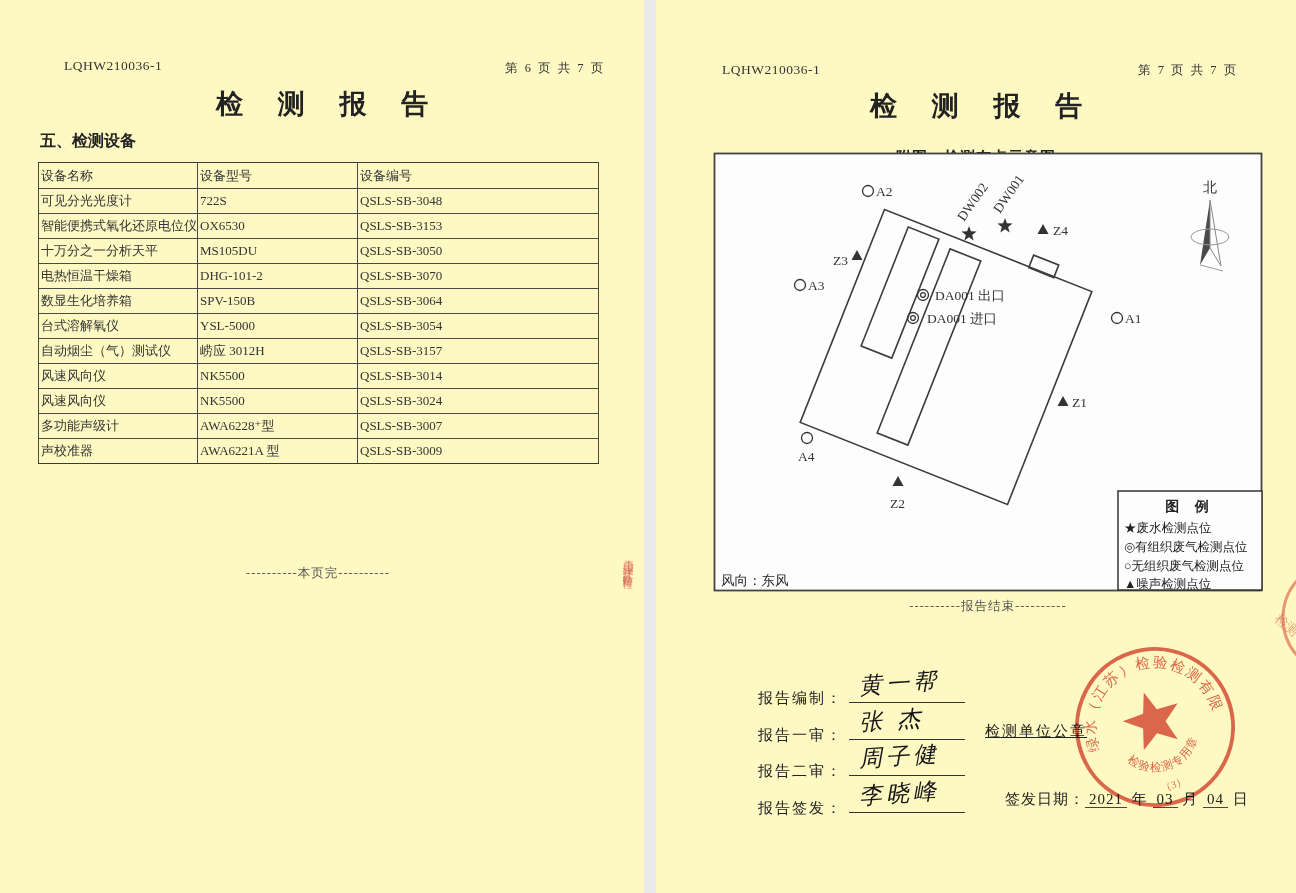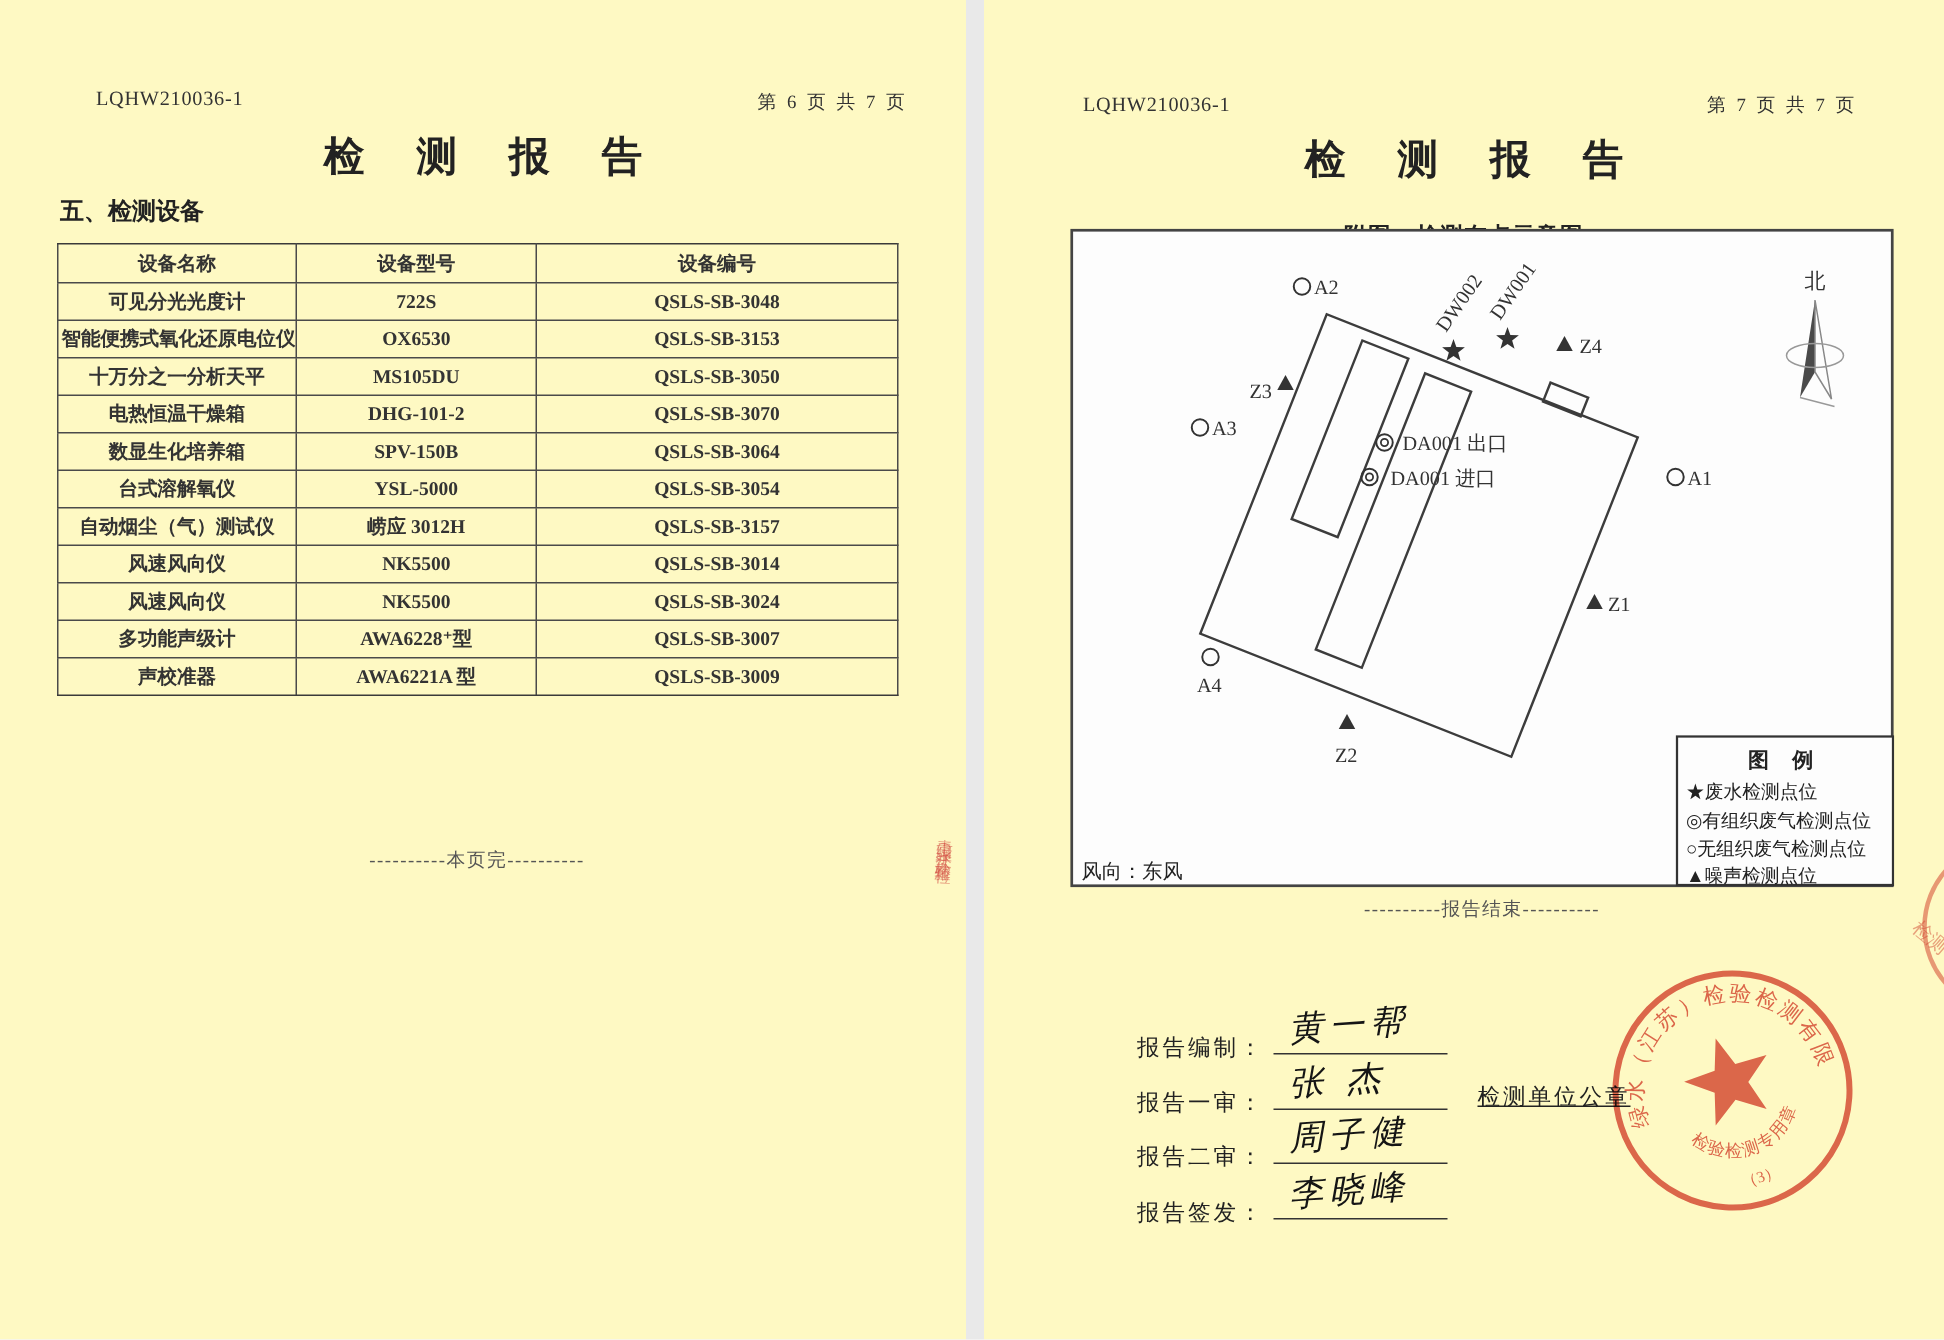--- a/index.html
+++ b/index.html
@@ -14,21 +14,21 @@
   #gutter{position:absolute;left:644px;top:0;width:12px;height:893px;background:#e9e9e9;}
   #page-right{left:656px;width:640px;}
 
   .docno{position:absolute;font-size:13.5px;letter-spacing:.5px;color:#333;}
   .pagemark{position:absolute;font-size:12.5px;letter-spacing:2px;color:#333;}
   .report-title{position:absolute;width:100%;text-align:center;font-size:27px;font-weight:700;letter-spacing:14px;color:#222;text-indent:14px;}
   .section-title{position:absolute;font-size:16px;font-weight:700;color:#222;}
   .subtitle{position:absolute;width:100%;text-align:center;font-size:15px;font-weight:700;color:#222;letter-spacing:1px;}
 
   table.equip{position:absolute;left:38px;top:162px;border-collapse:collapse;table-layout:fixed;width:560px;font-size:13px;color:#333;}
-  table.equip th,table.equip td{border:1px solid #4a4a4a;text-align:center;padding:0 2px;height:24px;font-weight:700;overflow:hidden;white-space:nowrap;}
+  table.equip th,table.equip td{border:1px solid #4a4a4a;text-align:left;padding:0 2px;height:24px;font-weight:400;overflow:hidden;white-space:nowrap;}
   table.equip thead th{height:25px;border-top:1.6px solid #3a3a3a;}
   table.equip tbody tr:last-child td{border-bottom:1.6px solid #3a3a3a;}
   .c1{width:159px;} .c2{width:160px;} .c3{width:241px;}
 
   .dash-footer{position:absolute;text-align:center;font-size:12.5px;color:#555;letter-spacing:1px;}
 
   .seam{position:absolute;overflow:hidden;pointer-events:none;}
   .seam-text{writing-mode:vertical-rl;font-size:11px;color:rgba(211,76,66,.5);letter-spacing:2px;line-height:1;}
 
   .sig-row{position:absolute;left:102px;white-space:nowrap;}
@@ -216,20 +216,23 @@
   </div>
   <div class="sig-row" style="top:755px;">
     <span class="sig-label">报告二审：</span><span class="sig-line"><span class="sig-name">周子健</span></span>
   </div>
   <div class="sig-row" style="top:792px;">
     <span class="sig-label">报告签发：</span><span class="sig-line"><span class="sig-name">李晓峰</span></span>
   </div>
 
   <div class="unit-label" style="left:329px;top:722px;text-decoration:underline;">检测单位公章</div>
 
+  <div class="date-row" style="left:349px;top:790px;">
+    <span>签发日期：</span><span class="date-ul">2021</span> <span>年</span> <span class="date-ul">03</span> <span>月</span> <span class="date-ul">04</span> <span>日</span>
+  </div>
 
   <svg class="stamp" style="left:409px;top:639px;" width="180" height="180" viewBox="0 0 180 180">
     <defs>
       <path id="ringPath" d="M 31.2 100 A 60 60 0 1 1 148.8 100"></path>
       <path id="innerArc" d="M 52 110.2 A 44 44 0 0 0 128 110.2"></path>
     </defs>
     <g transform="rotate(-18 90 88)" opacity="0.82">
       <circle cx="90" cy="88" r="78" fill="none" stroke="#d5483d" stroke-width="4"></circle>
       <text font-size="14.5" fill="#d5483d" letter-spacing="2">
         <textPath href="#ringPath" startOffset="50%" text-anchor="middle">青山绿水（江苏）检验检测有限公司</textPath>

